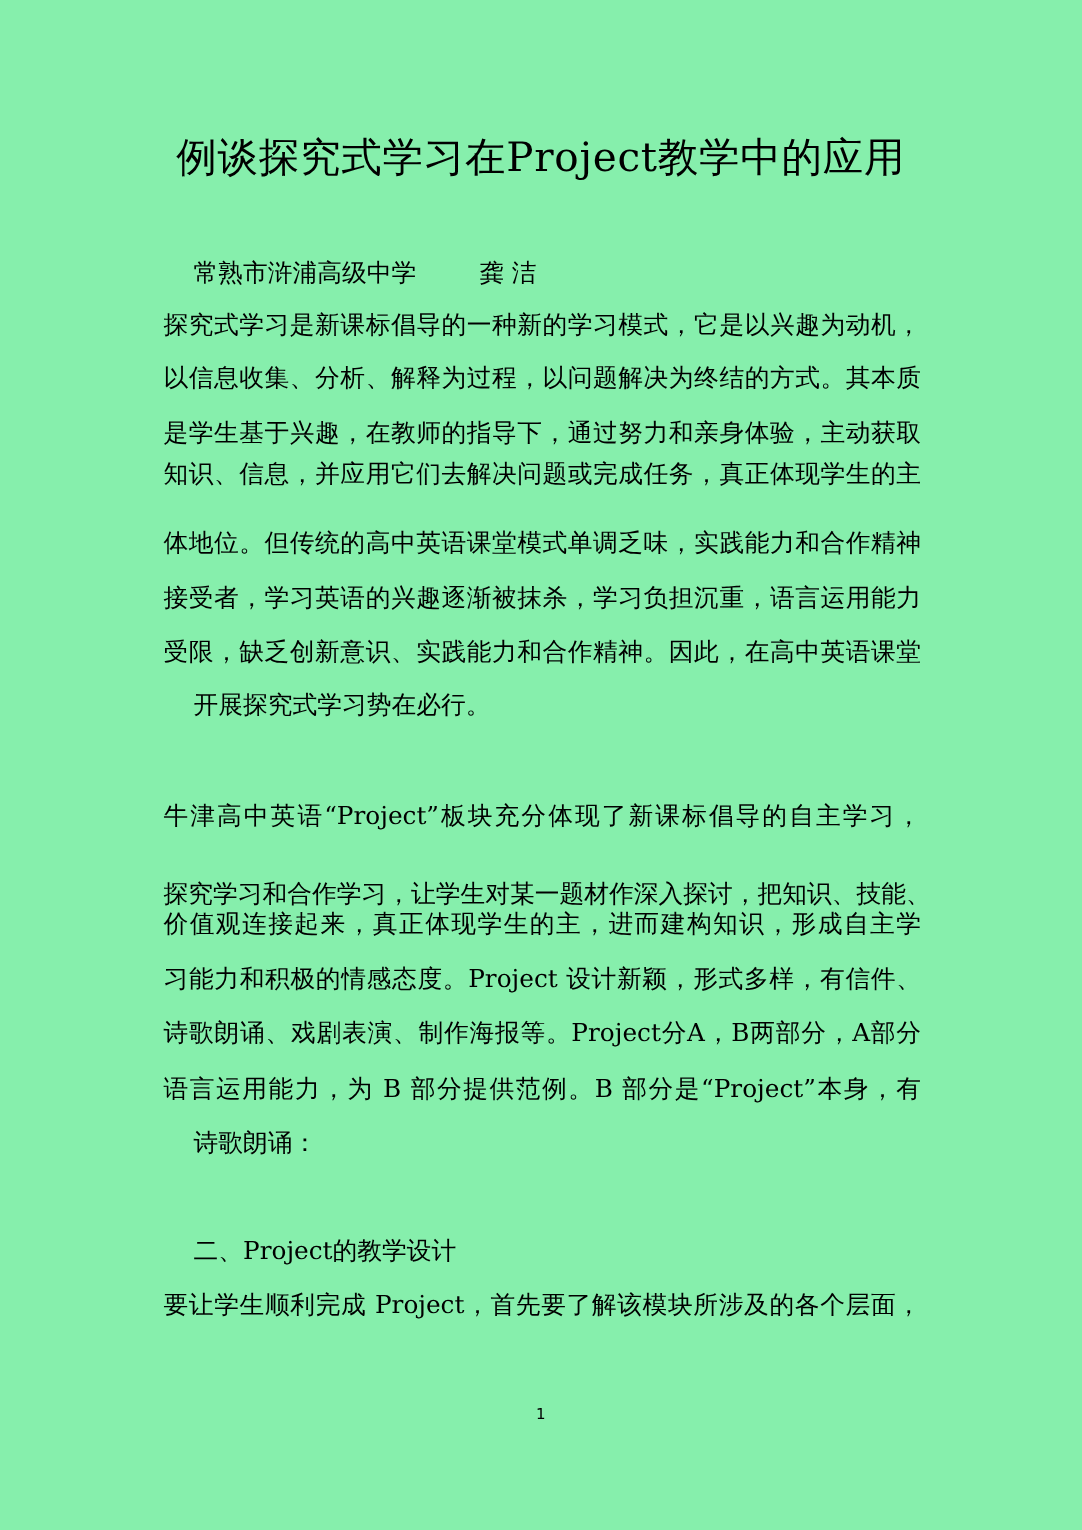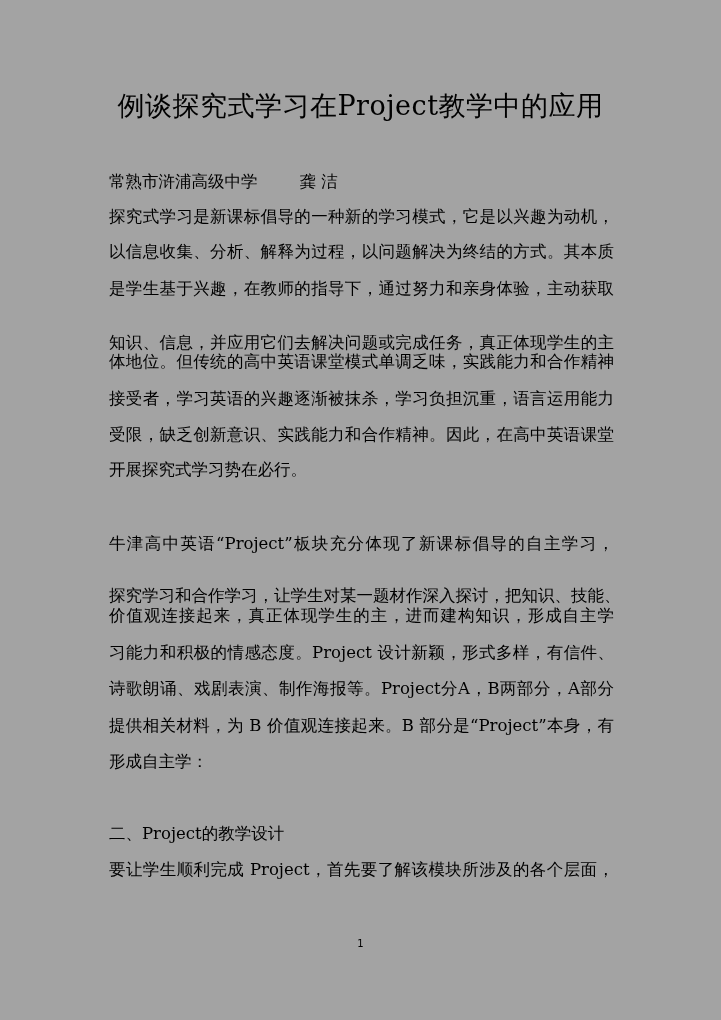--- a/index.html
+++ b/index.html
@@ -13,21 +13,21 @@
     position: relative;
     overflow: hidden;
     font-family: "DejaVu Serif", "Liberation Serif", serif;
     color: #000000;
   }
   .page {
     position: absolute;
     left: 0; top: 0;
     width: 721px;
     height: 1020px;
-    background: #a3a3a3;
+    background: #86efac;
   }
   .title {
     position: absolute;
     left: 0;
     top: 86px;
     width: 721px;
     text-align: center;
     font-size: 27px;
     line-height: 40px;
     white-space: nowrap;
@@ -39,20 +39,21 @@
     width: 505px;
     font-size: 16.5px;
     line-height: 24px;
     white-space: nowrap;
     text-align: justify;
     text-align-last: justify;
   }
   .line.left {
     text-align: center;
     text-align-last: left;
+    margin-left: 20px;
   }
   .author-name {
     display: inline-block;
     margin-left: 42px;
   }
   .page-number {
     position: absolute;
     left: 0;
     width: 721px;
     top: 937px;
@@ -70,36 +71,36 @@
   <div class="title">例谈探究式学习在Project教学中的应用</div>
 
   <div class="line left" style="top:170px;">
     <span>常熟市浒浦高级中学</span><span class="author-name">龚  洁</span>
   </div>
 
   <div>
     <div class="line" style="top:205px;">探究式学习是新课标倡导的一种新的学习模式，它是以兴趣为动机，</div>
     <div class="line" style="top:241px;font-family:Liberation Mono, monospace;">以信息收集、分析、解释为过程，以问题解决为终结的方式。其本质</div>
     <div class="line" style="top:277px;">是学生基于兴趣，在教师的指导下，通过努力和亲身体验，主动获取</div>
-    <div class="line" style="top:332px;font-family:Liberation Mono, monospace;">知识、信息，并应用它们去解决问题或完成任务，真正体现学生的主</div>
+    <div class="line" style="top:304px;">知识、信息，并应用它们去解决问题或完成任务，真正体现学生的主</div>
     <div class="line" style="top:350px;">体地位。但传统的高中英语课堂模式单调乏味，实践能力和合作精神</div>
     <div class="line" style="top:387px;">接受者，学习英语的兴趣逐渐被抹杀，学习负担沉重，语言运用能力</div>
     <div class="line" style="top:423px;">受限，缺乏创新意识、实践能力和合作精神。因此，在高中英语课堂</div>
     <div class="line left" style="top:459px;font-family:Liberation Mono, monospace;">开展探究式学习势在必行。</div>
   </div>
 
 
   <div>
     <div class="line" style="top:532px;">牛津高中英语“Project”板块充分体现了新课标倡导的自主学习，</div>
     <div class="line" style="top:584px;">探究学习和合作学习，让学生对某一题材作深入探讨，把知识、技能、</div>
     <div class="line" style="top:604px;">价值观连接起来，真正体现学生的主，进而建构知识，形成自主学</div>
     <div class="line" style="top:641px;">习能力和积极的情感态度。Project 设计新颖，形式多样，有信件、</div>
     <div class="line" style="top:677px;">诗歌朗诵、戏剧表演、制作海报等。Project分A，B两部分，A部分</div>
-    <div class="line" style="top:714px;">提供相关材料，为 B 价值观连接起来。B 部分是“Project”本身，有</div>
-    <div class="line left" style="top:750px;">形成自主学：</div>
+    <div class="line" style="top:714px;">语言运用能力，为 B 部分提供范例。B 部分是“Project”本身，有</div>
+    <div class="line left" style="top:750px;">诗歌朗诵：</div>
   </div>
 
   <div class="line left" style="top:822px;">二、Project的教学设计</div>
 
   <div>
     <div class="line" style="top:858px;">要让学生顺利完成 Project，首先要了解该模块所涉及的各个层面，</div>
   </div>
 
   <div class="page-number">1</div>
 

